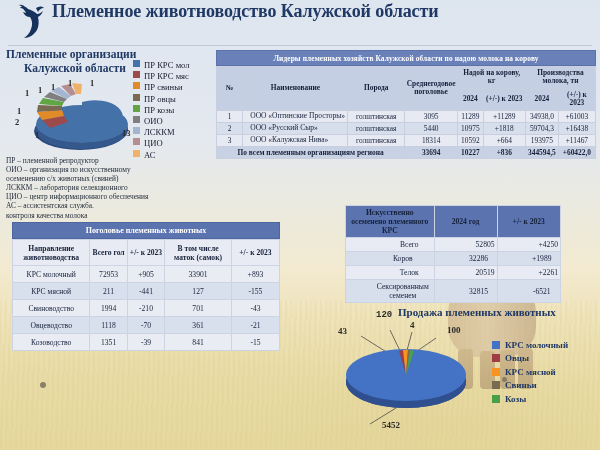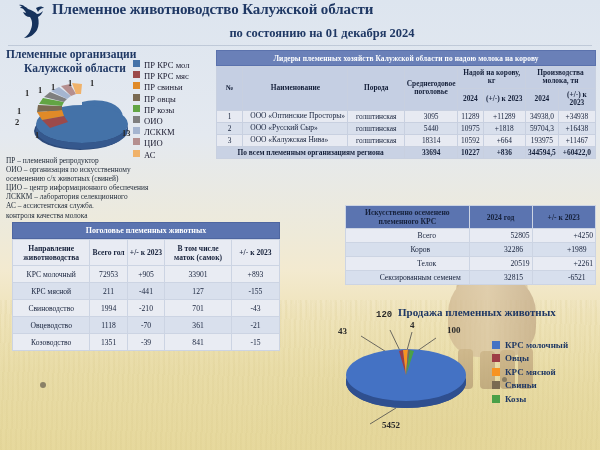--- a/index.html
+++ b/index.html
@@ -69,21 +69,21 @@
     position: absolute; left: 0; top: 0; width: 600px; height: 44px;
   }
   .logo-box {
     position:absolute; left:14px; top:4px; width:40px; height:36px;
   }
   .bull {
     width:40px; height:36px;
   }
   .title {
     position:absolute; left:52px; top:1px; width:540px;
-    font-size:15px; font-weight:bold; color:#1f3864;
+    font-size:18px; font-weight:bold; color:#1f3864;
     letter-spacing:-0.1px; white-space:nowrap;
   }
   .subtitle {
     position:absolute; left:52px; top:26px; width:540px;
     text-align:center; font-size:12.5px; font-weight:bold; color:#1f3864;
   }
   .hr-rule {
     position:absolute; left:8px; top:45px; width:584px; height:1px;
     background:#9aa7bd; opacity:.45;
   }
@@ -125,21 +125,21 @@
     padding:1px 2px; text-align:center; vertical-align:middle;
   }
   .leaders th { background:#c5cfe3; font-weight:bold; line-height:8.4px; padding:2px 1px;}
   .leaders .r-odd td { background:#e7eaf2; }
   .leaders .r-even td { background:#d8dfec; }
   .leaders td.name { text-align:left; padding-left:7px; font-size:7.5px; line-height:8.6px;}
   .leaders tr.total td { background:#c9d2e4; font-weight:bold; }
   .leaders td.totlabel { text-align:center; font-weight:bold; }
 
   
-  .insem { position:absolute; left:345px; top:205px; width:251px; }
+  .insem { position:absolute; left:345px; top:205px; width:216px; }
   .insem table td, .insem table th {
     border:1px solid #ccd4e3; font-size:7.6px; color:#15203a;
     text-align:center; padding:2px 2px;
   }
   .insem th { background:#5b74b0; color:#fff; font-weight:bold; line-height:9px; font-size:7.5px;}
   .insem .r-odd td { background:#e8ebf3;padding-left:41px; }
   .insem .r-even td { background:#d7dfed;padding-left:28px; }
 
   
   .stock { position:absolute; left:12px; top:222px; width:268px; }
@@ -191,21 +191,20 @@
     <svg class="bull" viewBox="0 0 40 36" xmlns="http://www.w3.org/2000/svg">
       <path d="M14 5 C11 2 8 2 6 4 C9 4 11 6 12 9 L9 8 C10 11 13 13 16 13
                C18 16 19 20 17 25 C16 29 13 32 10 34 C15 34 20 31 23 26
                C25 22 25 17 24 13 C26 12 28 10 29 7 C27 9 25 10 23 10
                C21 8 18 6 14 5 Z" fill="#16325c"></path>
       <path d="M22 4 C25 2 28 2 30 4 C27 4 25 6 24 8 Z" fill="#16325c"></path>
       <path d="M12 4 C10 1 7 0 5 1 C8 2 10 4 11 7 Z" fill="#16325c"></path>
     </svg>
   </div>
   <div class="title">Племенное животноводство Калужской области</div>
-  <div class="subtitle">по состоянию на 01 декабря 2024</div>
 </div>
 <div class="hr-rule"></div>
 
 <div class="org-title">
   <span>Племенные организации</span>
   <span class="l2">Калужской области</span>
 </div>
 
 <div class="pie1-wrap">
   <svg viewBox="0 0 140 82" width="140" height="82" xmlns="http://www.w3.org/2000/svg">
@@ -279,22 +278,22 @@
   <div class="li">
       <span class="sw" style="background:#f0b26a"></span>
       <span class="tx">АС</span>
     </div>
 </div>
 
 <div class="notes">
   <div>ПР – племенной репродуктор</div>
   <div>ОИО – организация по искусственному</div>
   <div>осеменению с/х животных (свиней)</div>
+  <div>ЛСККМ – лаборатория селекционного</div>
   <div>ЦИО – центр информационного обеспечения</div>
-  <div>ЛСККМ – лаборатория селекционного</div>
   <div>АС – ассистентская служба.</div>
   <div>контроля качества молока</div>
 </div>
 
 <div class="leaders">
   <div class="lead-band">Лидеры племенных  хозяйств Калужской области по  надою  молока  на корову</div>
   <table>
     <thead>
       <tr>
         <th rowspan="2" style="width:7%">№</th>
@@ -313,21 +312,21 @@
     </thead>
     <tbody>
       <tr class="r-odd">
         <td>1</td>
         <td class="name">ООО «Оптинские Просторы»</td>
         <td>голштинская</td>
         <td>3095</td>
         <td>11289</td>
         <td>+11289</td>
         <td>34938,0</td>
-        <td>+34938</td>
+        <td>+61003</td>
       </tr>
       <tr class="r-even">
         <td>2</td>
         <td class="name">ООО «Русский Сыр»</td>
         <td>голштинская</td>
         <td>5440</td>
         <td>10975</td>
         <td>+1818</td>
         <td>59704,3</td>
         <td>+16438</td>

